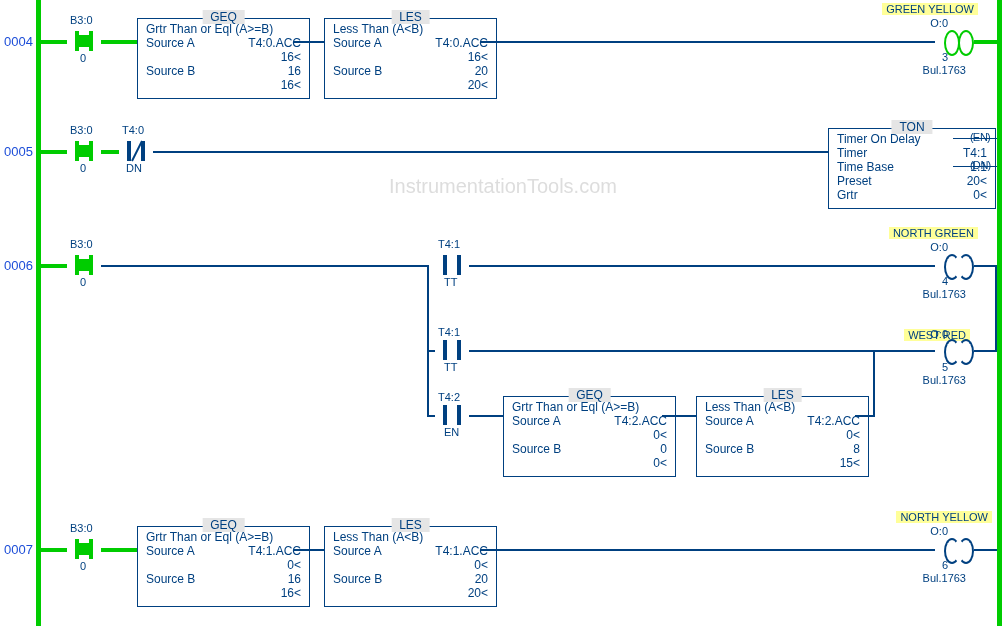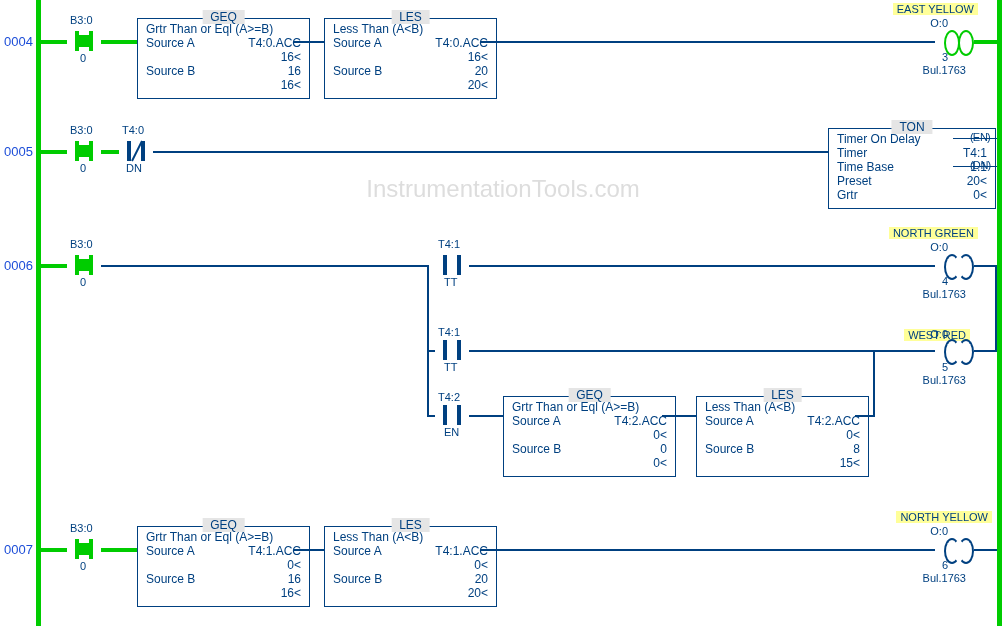--- a/index.html
+++ b/index.html
@@ -24,21 +24,21 @@
   .coil .arc.r{right:0;border-left-color:transparent}
   .coil.on .arc{border-color:#00cc00}
   .ibox{position:absolute;border:1px solid #004080;background:#fff;padding:3px 8px 6px 8px;min-width:150px}
   .ibox .title{position:absolute;top:-9px;left:50%;transform:translateX(-50%);background:#e5e5e5;padding:0 8px;color:#004080}
   .ibox .row{display:flex;justify-content:space-between;gap:18px;white-space:nowrap}
   .small-label{position:absolute;font-size:11px;color:#004080;white-space:nowrap}
   .hl{background:#ffff99;padding:0 4px}
   .en-dn{position:absolute;font-size:11px}
   .en-dn::before{content:"(";margin-right:-1px}
   .en-dn::after{content:")";margin-left:-1px}
-  .watermark{position:absolute;left:50%;top:175px;transform:translateX(-50%);font-size:24px;color:#ddd;pointer-events:none}
+  .watermark{position:absolute;left:50%;top:175px;transform:translateX(-50%);font-size:20px;color:#ddd;pointer-events:none}
 </style>
 </head>
 <body>
 
 <div class="canvas">
 
   <div class="rail left"></div>
   <div class="rail right"></div>
   <div class="watermark">InstrumentationTools.com</div>
 
@@ -96,21 +96,21 @@
           <span>Source B</span>
           <span>20</span>
         </div>
       <div class="row">
           <span></span>
           <span>20&lt;</span>
         </div>
     </div>
     <div class="wire" style="left:481px;width:454px;top:5px"></div>
 
-    <div class="small-label" style="right:28px;top:-33px"><span class="hl">EAST YELLOW</span></div>
+    <div class="small-label" style="right:28px;top:-33px"><span class="hl">GREEN YELLOW</span></div>
     <div class="small-label" style="right:58px;top:-19px">O:0</div>
     <div class="coil on" style="right:32px">
         <div class="arc l"></div>
         <div class="arc r"></div>
       </div>
     <div class="wire on" style="right:9px;width:23px;top:4px"></div>
     <div class="small-label" style="right:58px;top:15px">3</div>
     <div class="small-label" style="right:40px;top:28px">Bul.1763</div>
   </div>
 

